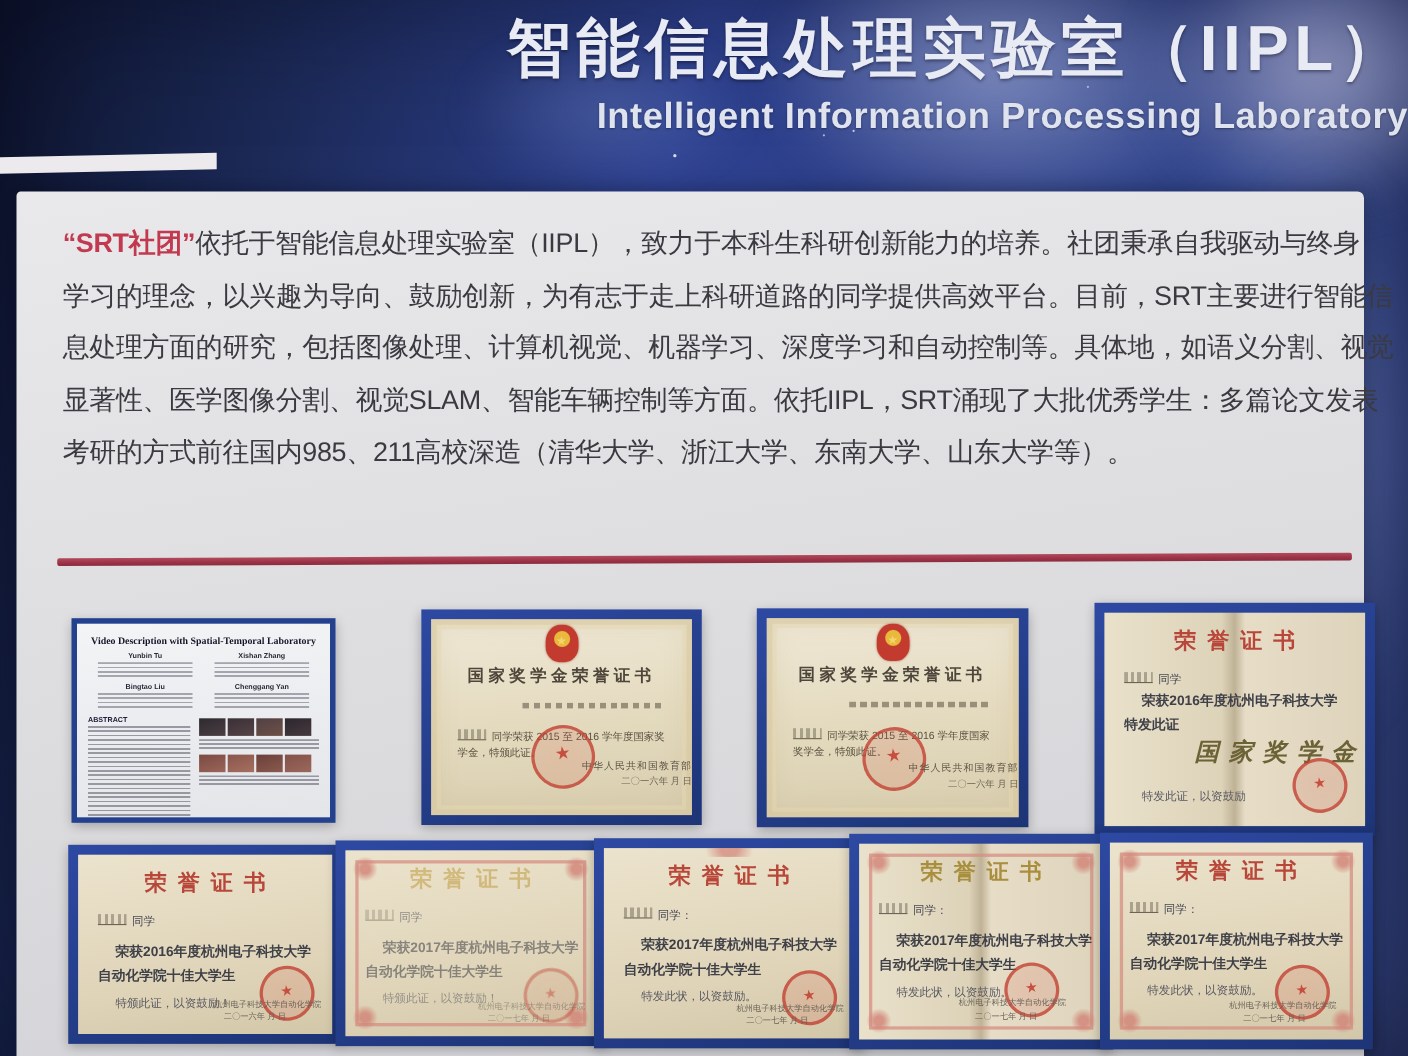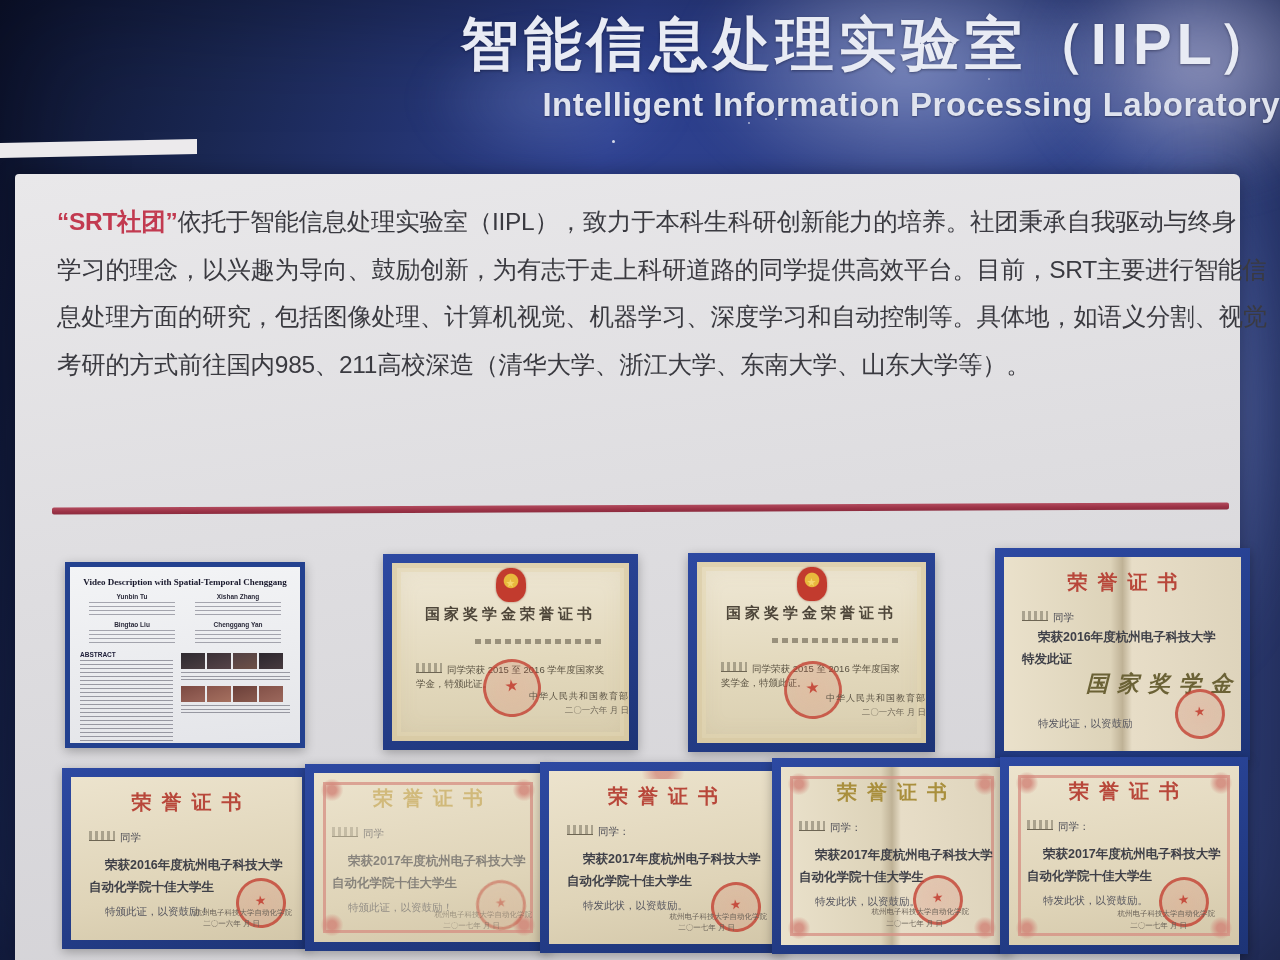--- a/index.html
+++ b/index.html
@@ -113,28 +113,29 @@
   </div>
 
   <div class="white-strip"></div>
 
   <section class="panel">
 
     <div class="intro">
       <div class="ln"><span class="hl">“SRT社团”</span><span>依托于智能信息处理实验室（IIPL），致力于本科生科研创新能力的培养。社团秉承自我驱动与终身</span></div>
       <div class="ln">学习的理念，以兴趣为导向、鼓励创新，为有志于走上科研道路的同学提供高效平台。目前，SRT主要进行智能信</div>
       <div class="ln">息处理方面的研究，包括图像处理、计算机视觉、机器学习、深度学习和自动控制等。具体地，如语义分割、视觉</div>
+      <div class="ln">显著性、医学图像分割、视觉SLAM、智能车辆控制等方面。依托IIPL，SRT涌现了大批优秀学生：多篇论文发表</div>
       <div class="ln">考研的方式前往国内985、211高校深造（清华大学、浙江大学、东南大学、山东大学等）。</div>
     </div>
 
     <div class="divider"></div>
 
     <div class="paper-card" style="left:50px;top:388px;width:230px;height:176px;">
       <div class="ppaper">
-        <div class="pp-title">Video Description with Spatial-Temporal Chenggang</div>
+        <div class="pp-title">Video Description with Spatial-Temporal Laboratory</div>
         <div class="au-grid">
           <div class="au">
               <div class="au-name">Yunbin Tu</div>
               <div class="au-lines"></div>
             </div>
           <div class="au">
               <div class="au-name">Xishan Zhang</div>
               <div class="au-lines"></div>
             </div>
           <div class="au">

